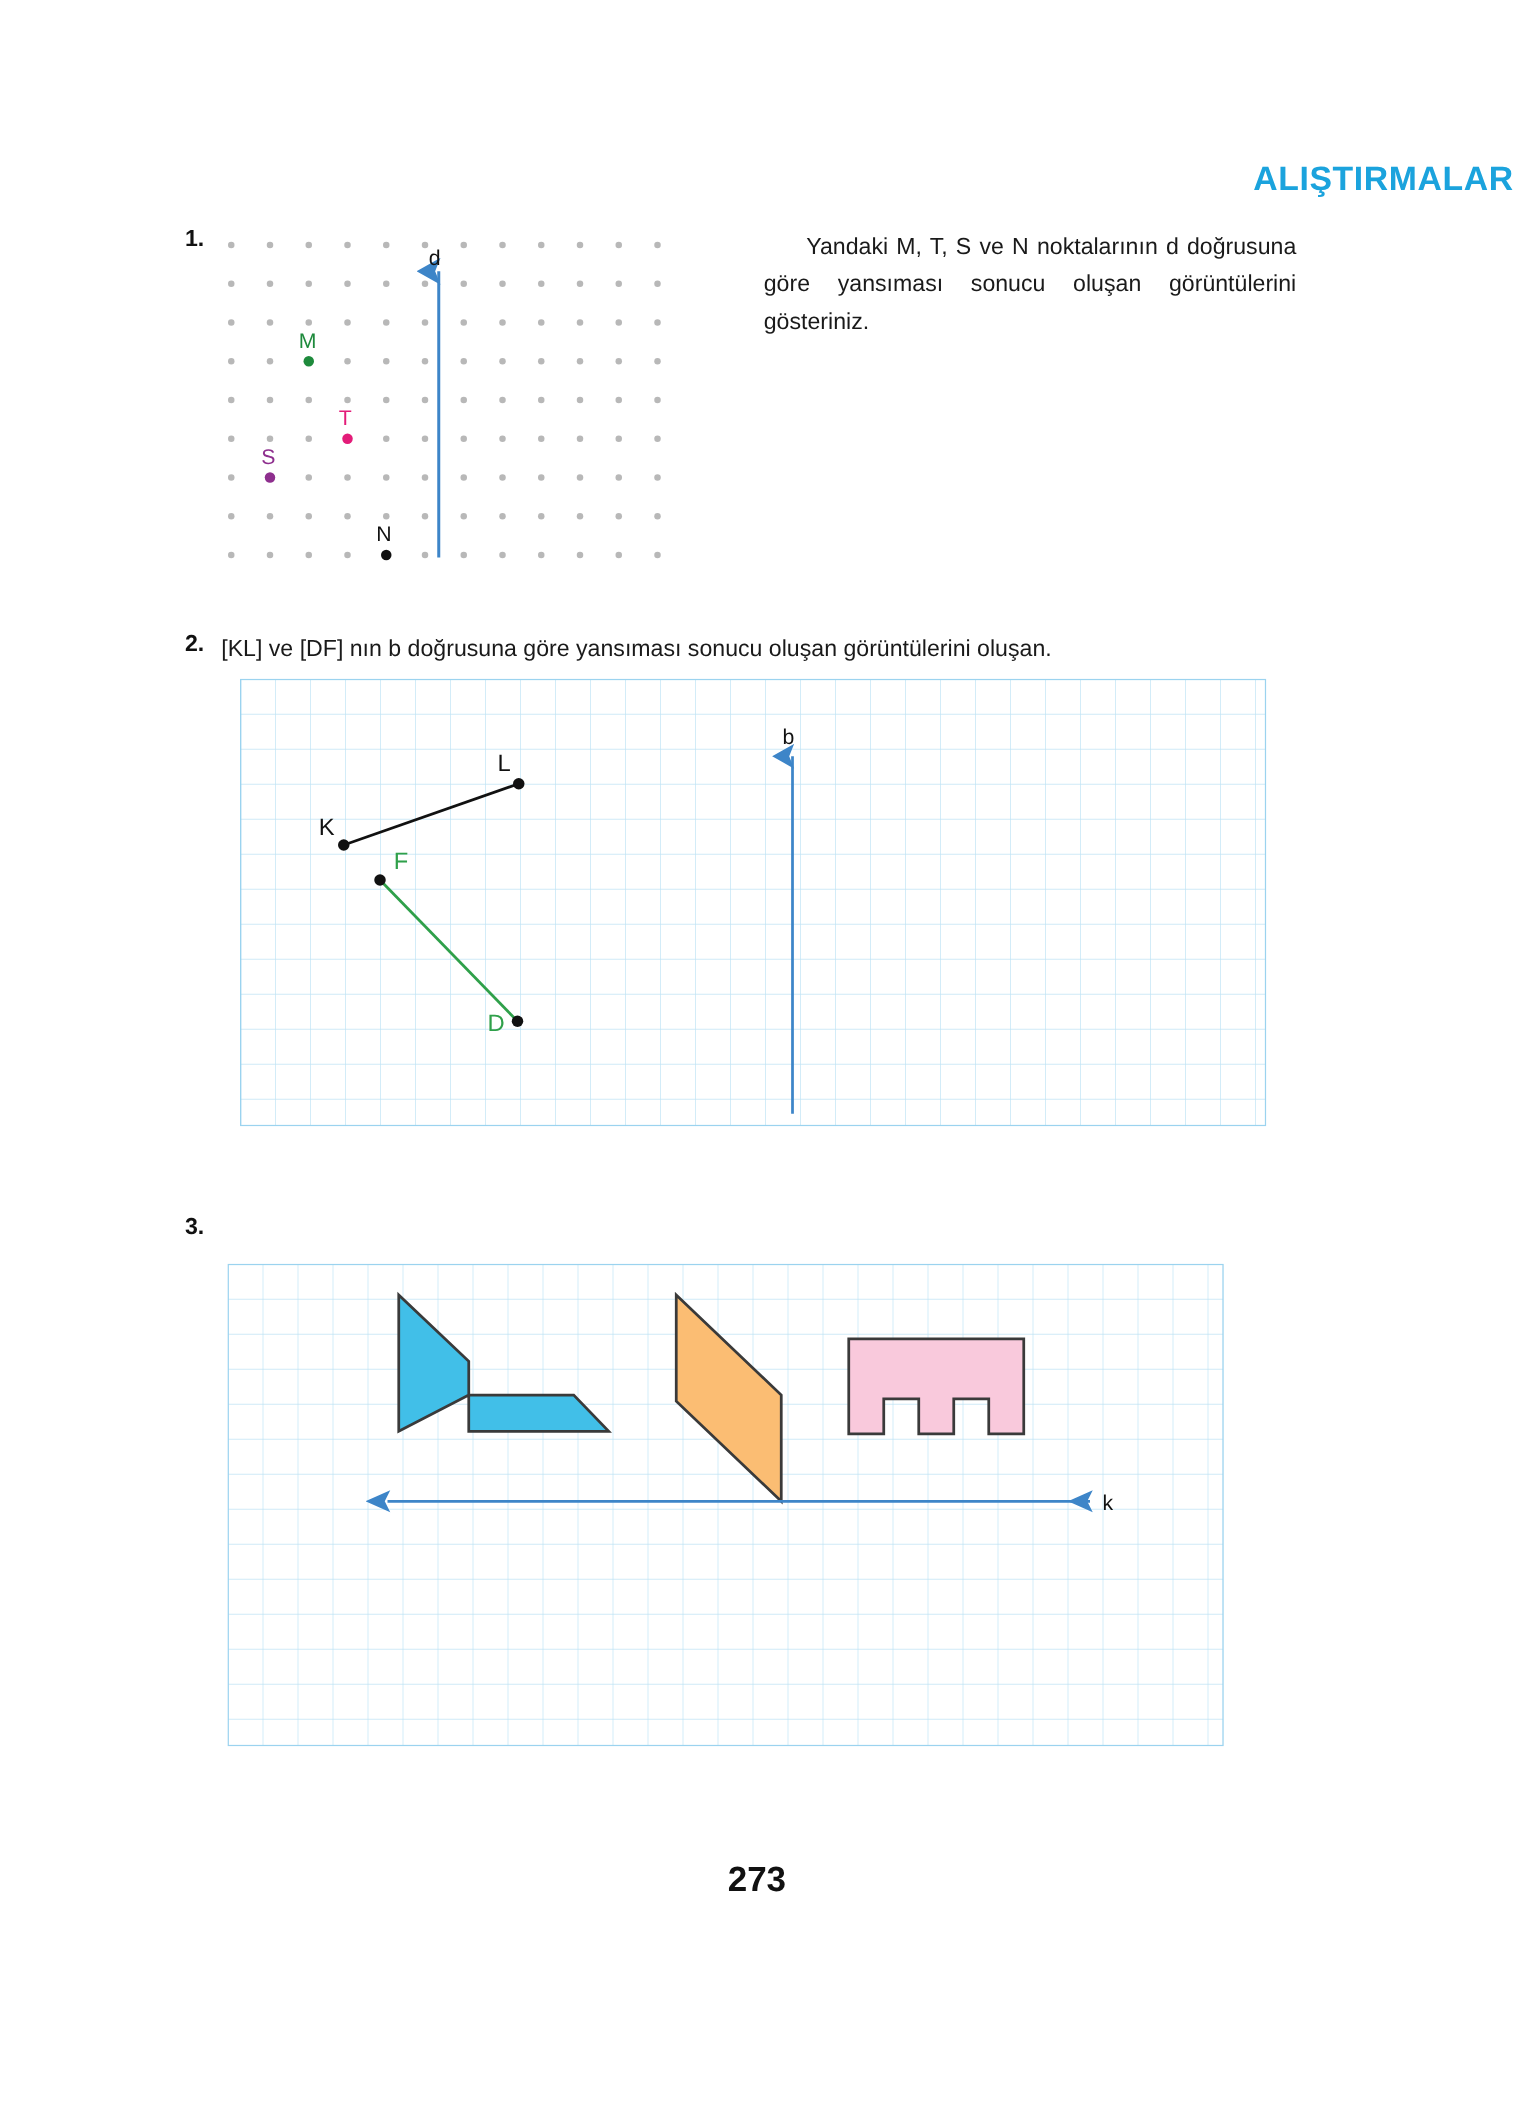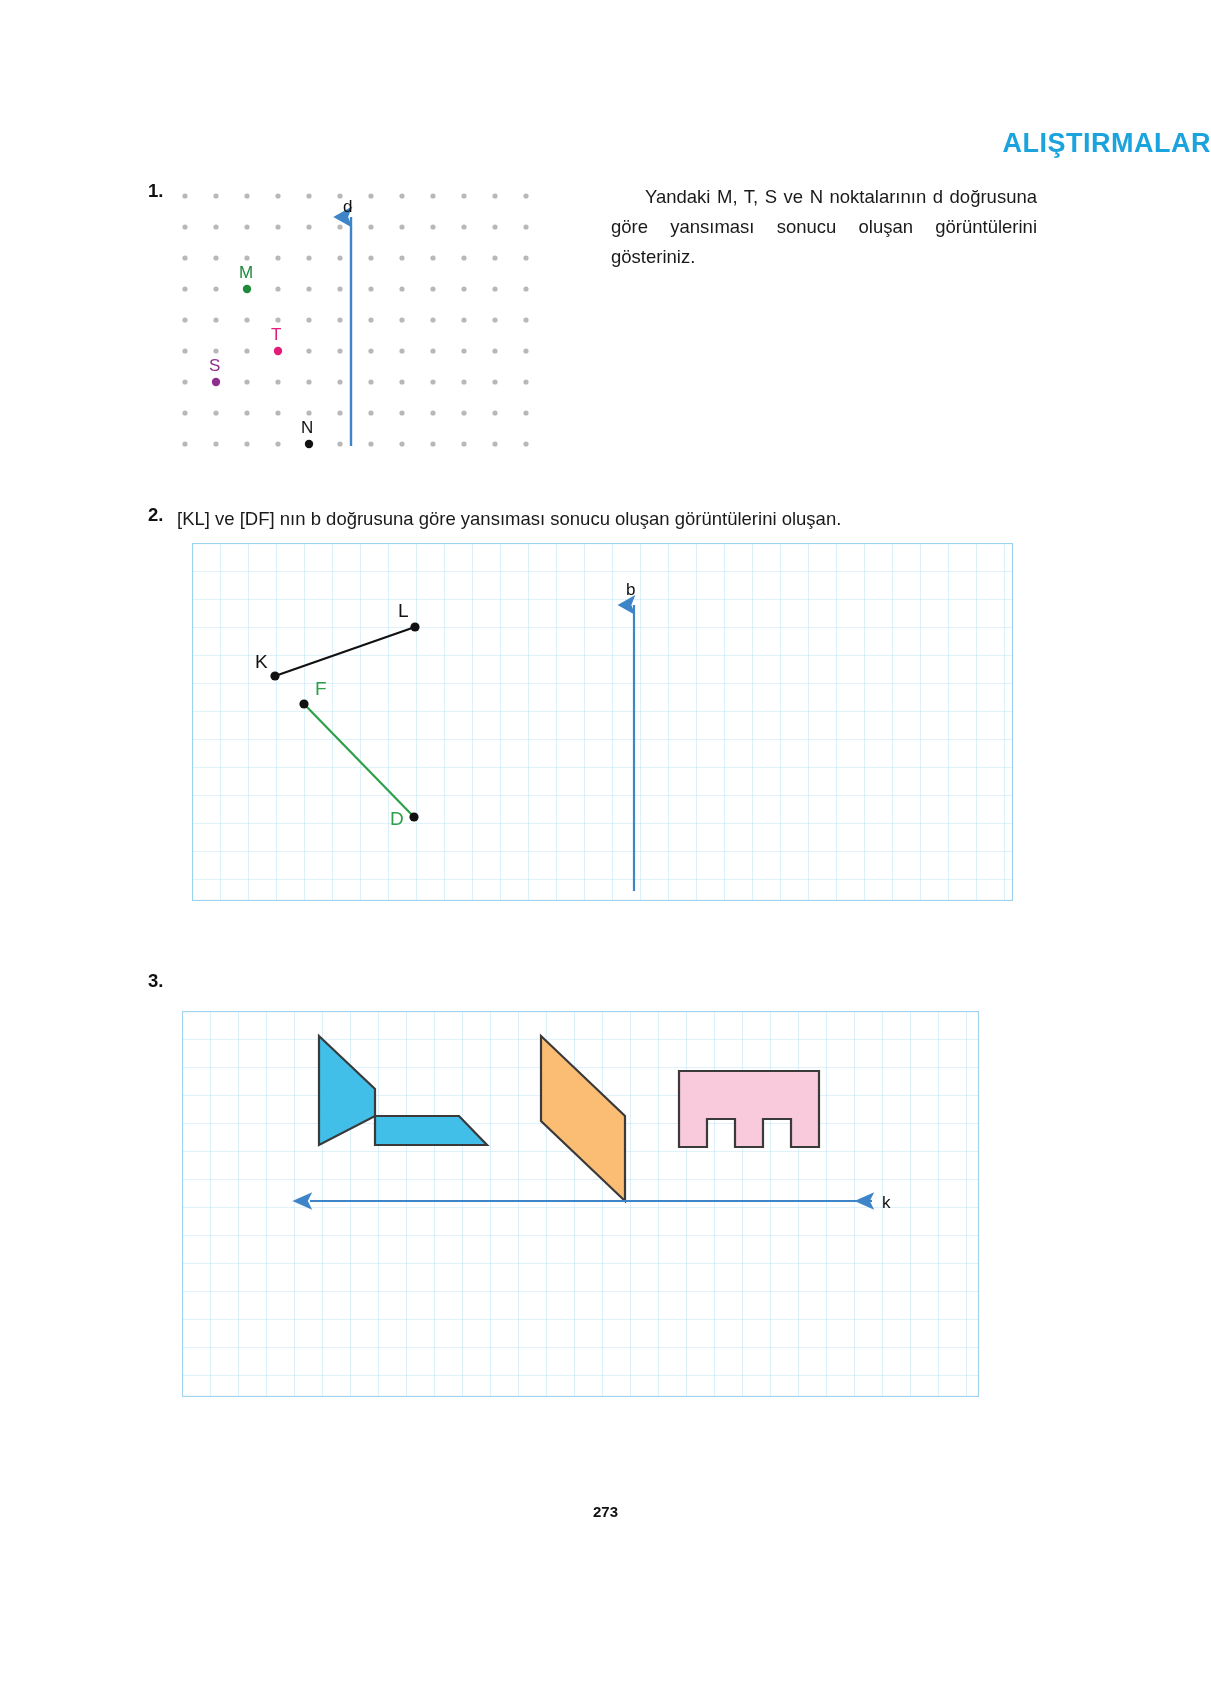--- a/index.html
+++ b/index.html
@@ -84,21 +84,21 @@
     height: 386px;
   }
 
   
   .pagenum {
     position: absolute;
     bottom: 164px;
     left: 0;
     width: 1211px;
     text-align: center;
-    font-size: 15px;
+    font-size: 28px;
     font-weight: bold;
     color: #111;
   }
 
   svg { display: block; }
   text { font-family: "Liberation Sans", sans-serif; }
 </style>
 </head>
 <body>
 

